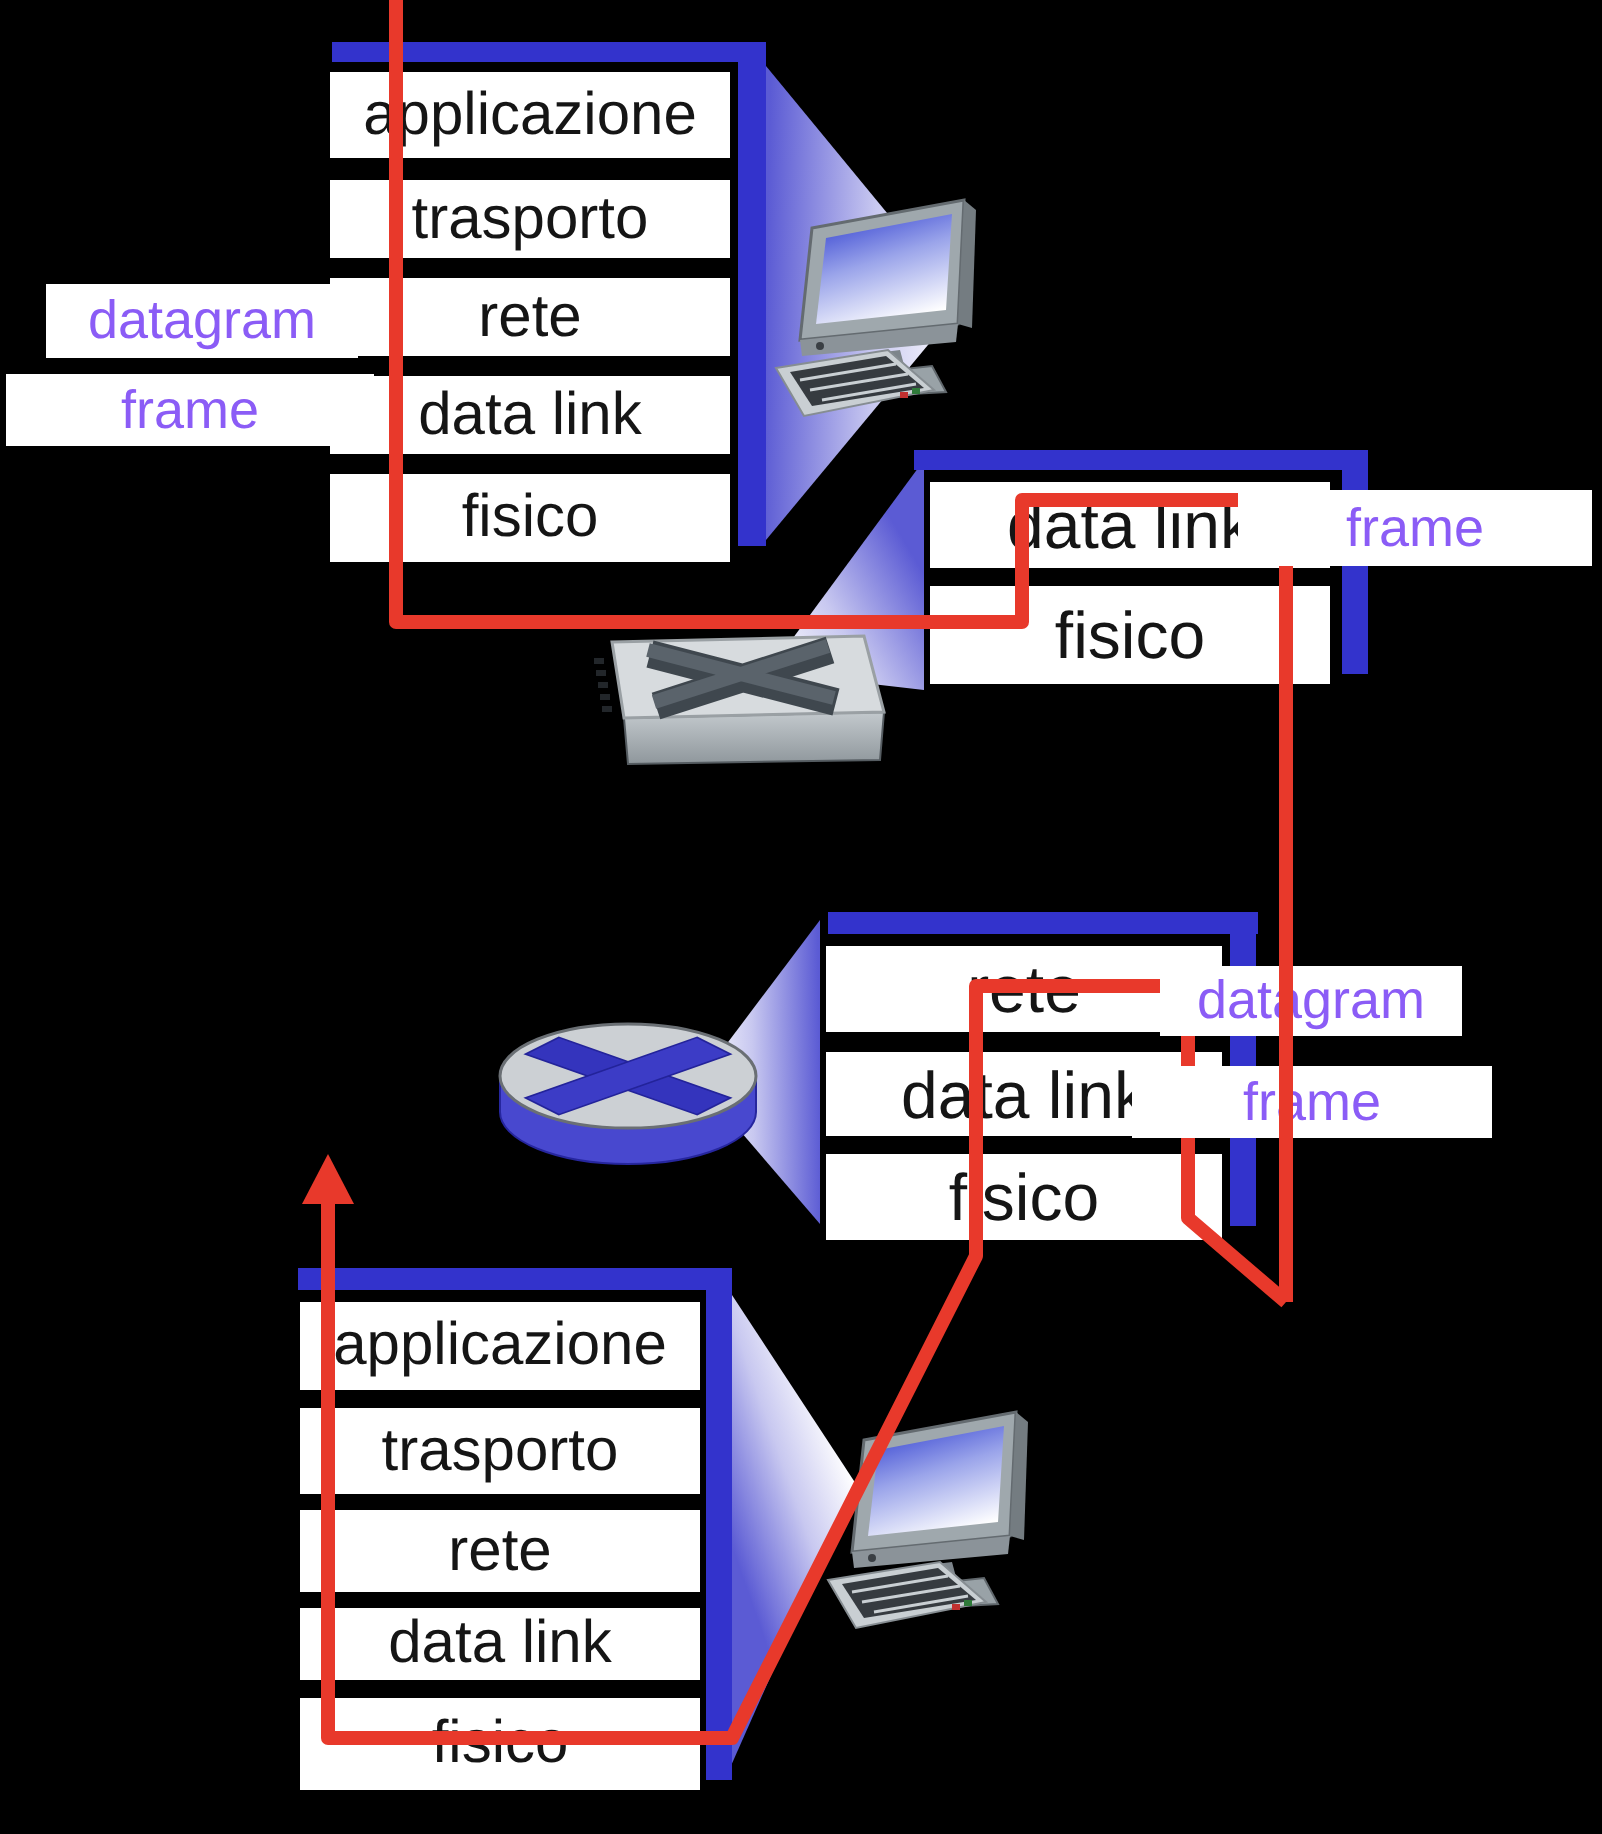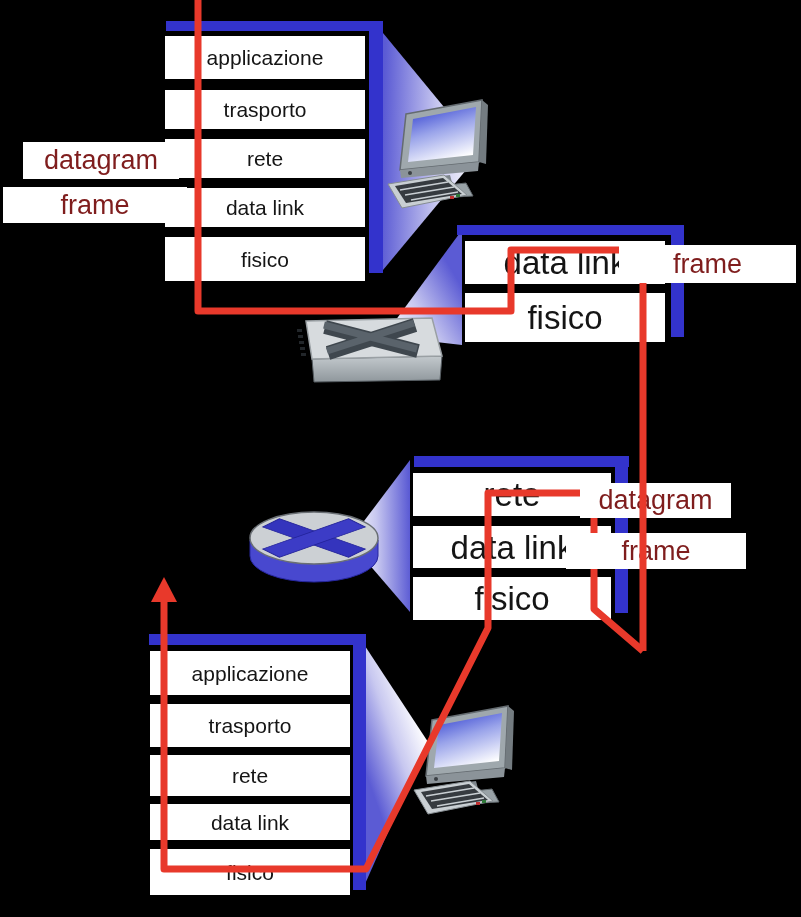--- a/index.html
+++ b/index.html
@@ -3,25 +3,25 @@
 <meta charset="utf-8">
 <style>
   html,body{margin:0;padding:0;background:#000;}
   #canvas{position:relative;width:801px;height:917px;background:#000;overflow:hidden;
           font-family:"Liberation Sans",sans-serif;}
   svg.layer{position:absolute;left:0;top:0;pointer-events:none;}
   .z0{z-index:0}.z1{z-index:1}.z2{z-index:2}.z3{z-index:3}.z4{z-index:4}.z5{z-index:5}.z6{z-index:6}
   .bar{position:absolute;background:#3333cc;}
   .row{position:absolute;background:#fff;border:3px solid #000;box-sizing:border-box;
        display:flex;align-items:center;justify-content:center;
-       color:#151515;font-size:21px;white-space:nowrap;line-height:1;}
+       color:#151515;font-size:30px;white-space:nowrap;line-height:1;}
   .row.big{font-size:33px;}
   .lbl{position:absolute;background:#fff;box-sizing:border-box;
        display:flex;align-items:center;justify-content:center;
-       color:#7f1d1d;font-size:27px;white-space:nowrap;line-height:1;}
+       color:#8b5cf6;font-size:27px;white-space:nowrap;line-height:1;}
 </style>
 </head>
 <body>
 
 <div id="canvas">
 
   <svg class="layer z0" width="801" height="917">
     <defs>
       <linearGradient id="g1" gradientUnits="userSpaceOnUse" x1="383" y1="150" x2="481" y2="152">
         <stop offset="0" stop-color="#5b5bd4"></stop>

